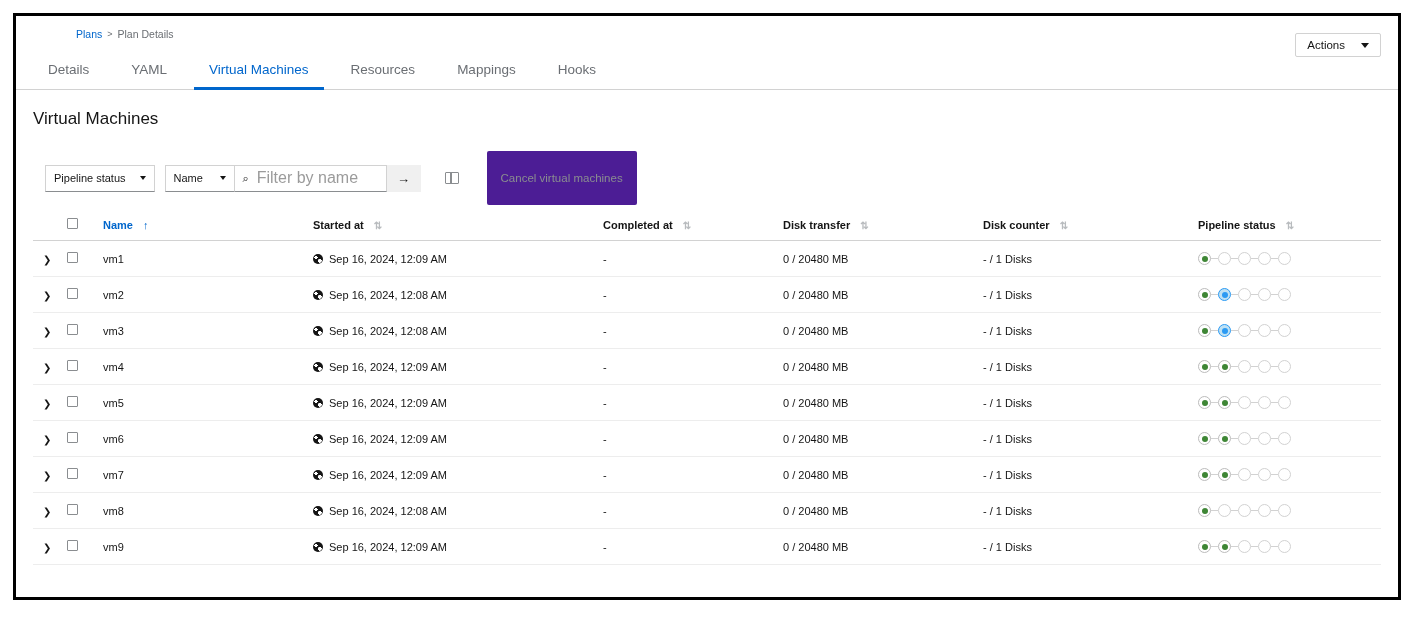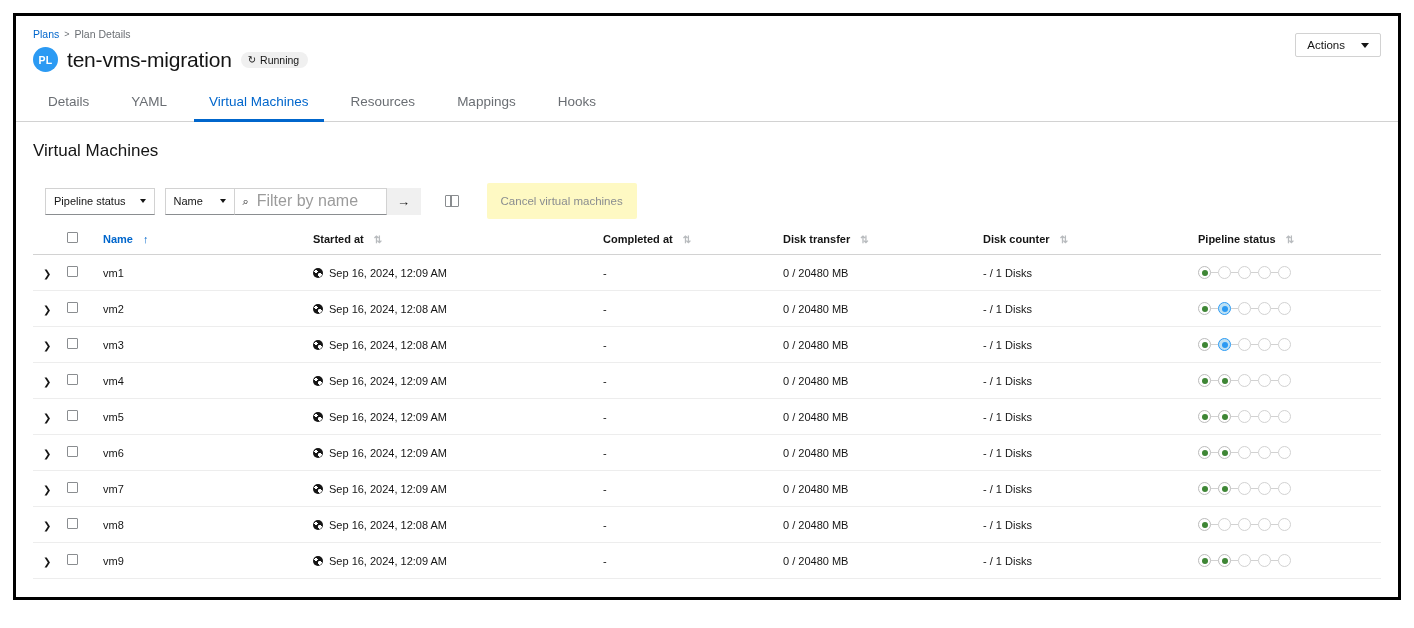--- a/index.html
+++ b/index.html
@@ -45,21 +45,21 @@
     padding: 12px 17px 0 17px;
     position: relative;
   }
   .breadcrumb {
     font-size: 10.5px;
     color: #6a6e73;
     margin-bottom: 7px;
     display: flex; align-items: center; gap: 5px;
   }
   .breadcrumb a {
-    color: #06c; text-decoration: none;
+    color: #06c; text-decoration: none; margin-left: 43px;
   }
   .bc-sep { color: #6a6e73; font-size: 9px; }
 
   .title-row { display: flex; align-items: center; gap: 9px; }
   .pl-badge {
     width: 25px; height: 25px;
     border-radius: 50%;
     background: #2b9af3;
     color: #fff;
     font-size: 10.5px; font-weight: bold;
@@ -186,25 +186,25 @@
     position: relative;
     background: #fff;
   }
   .col-icon:before {
     content:""; position:absolute;
     left: 4.7px; top: 0; bottom: 0;
     width: 1.6px; background: #8a8d90;
   }
   .cancel-btn {
     margin-left: 20px;
-    background: #fef9c3;
+    background: #4c1d95;
     color: #8a8d90;
     border: none;
     font-size: 11.5px;
-    padding: 12px 14px;
+    padding: 21px 14px;
     border-radius: 2px;
   }
 
   
   table.vm-table {
     width: 100%;
     border-collapse: collapse;
     margin-top: 8px;
     table-layout: fixed;
   }
@@ -297,28 +297,20 @@
 <div class="frame">
 
 
   <div class="page-header">
     <div class="breadcrumb">
       <a href="#">Plans</a>
       <span class="bc-sep">&gt;</span>
       <span>Plan Details</span>
     </div>
 
-    <div class="title-row">
-      <div class="pl-badge">PL</div>
-      <div class="plan-title">ten-vms-migration</div>
-      <div class="status-chip">
-        <span class="spin-ic">↻</span>
-        <span>Running</span>
-      </div>
-    </div>
 
     <div class="actions-btn">
       <span>Actions</span>
       <span class="caret"></span>
     </div>
   </div>
 
   <div class="tabs">
     <div class="tab">Details</div>
     <div class="tab">YAML</div>

